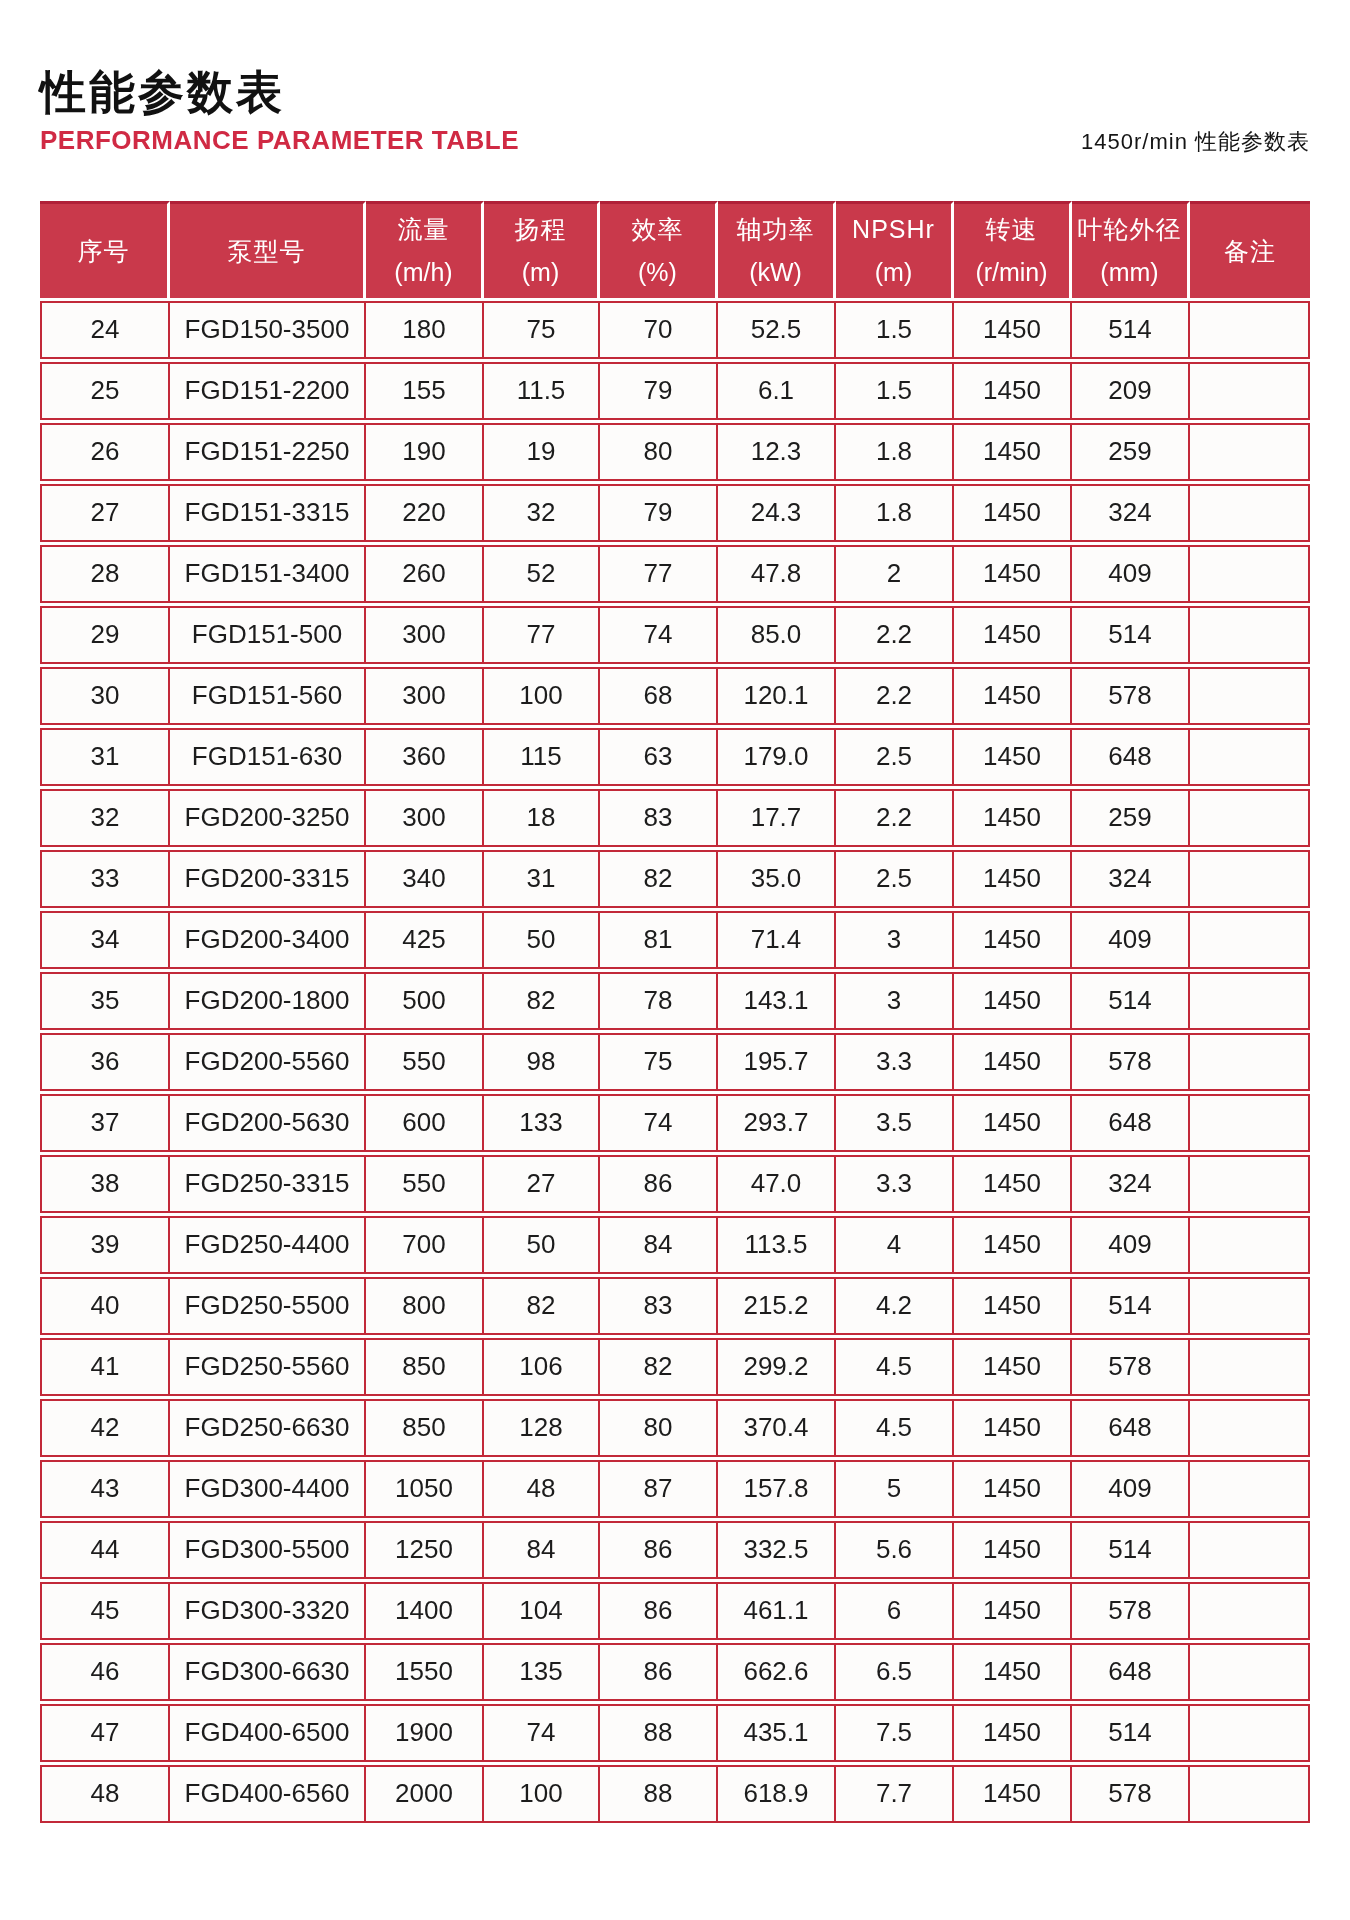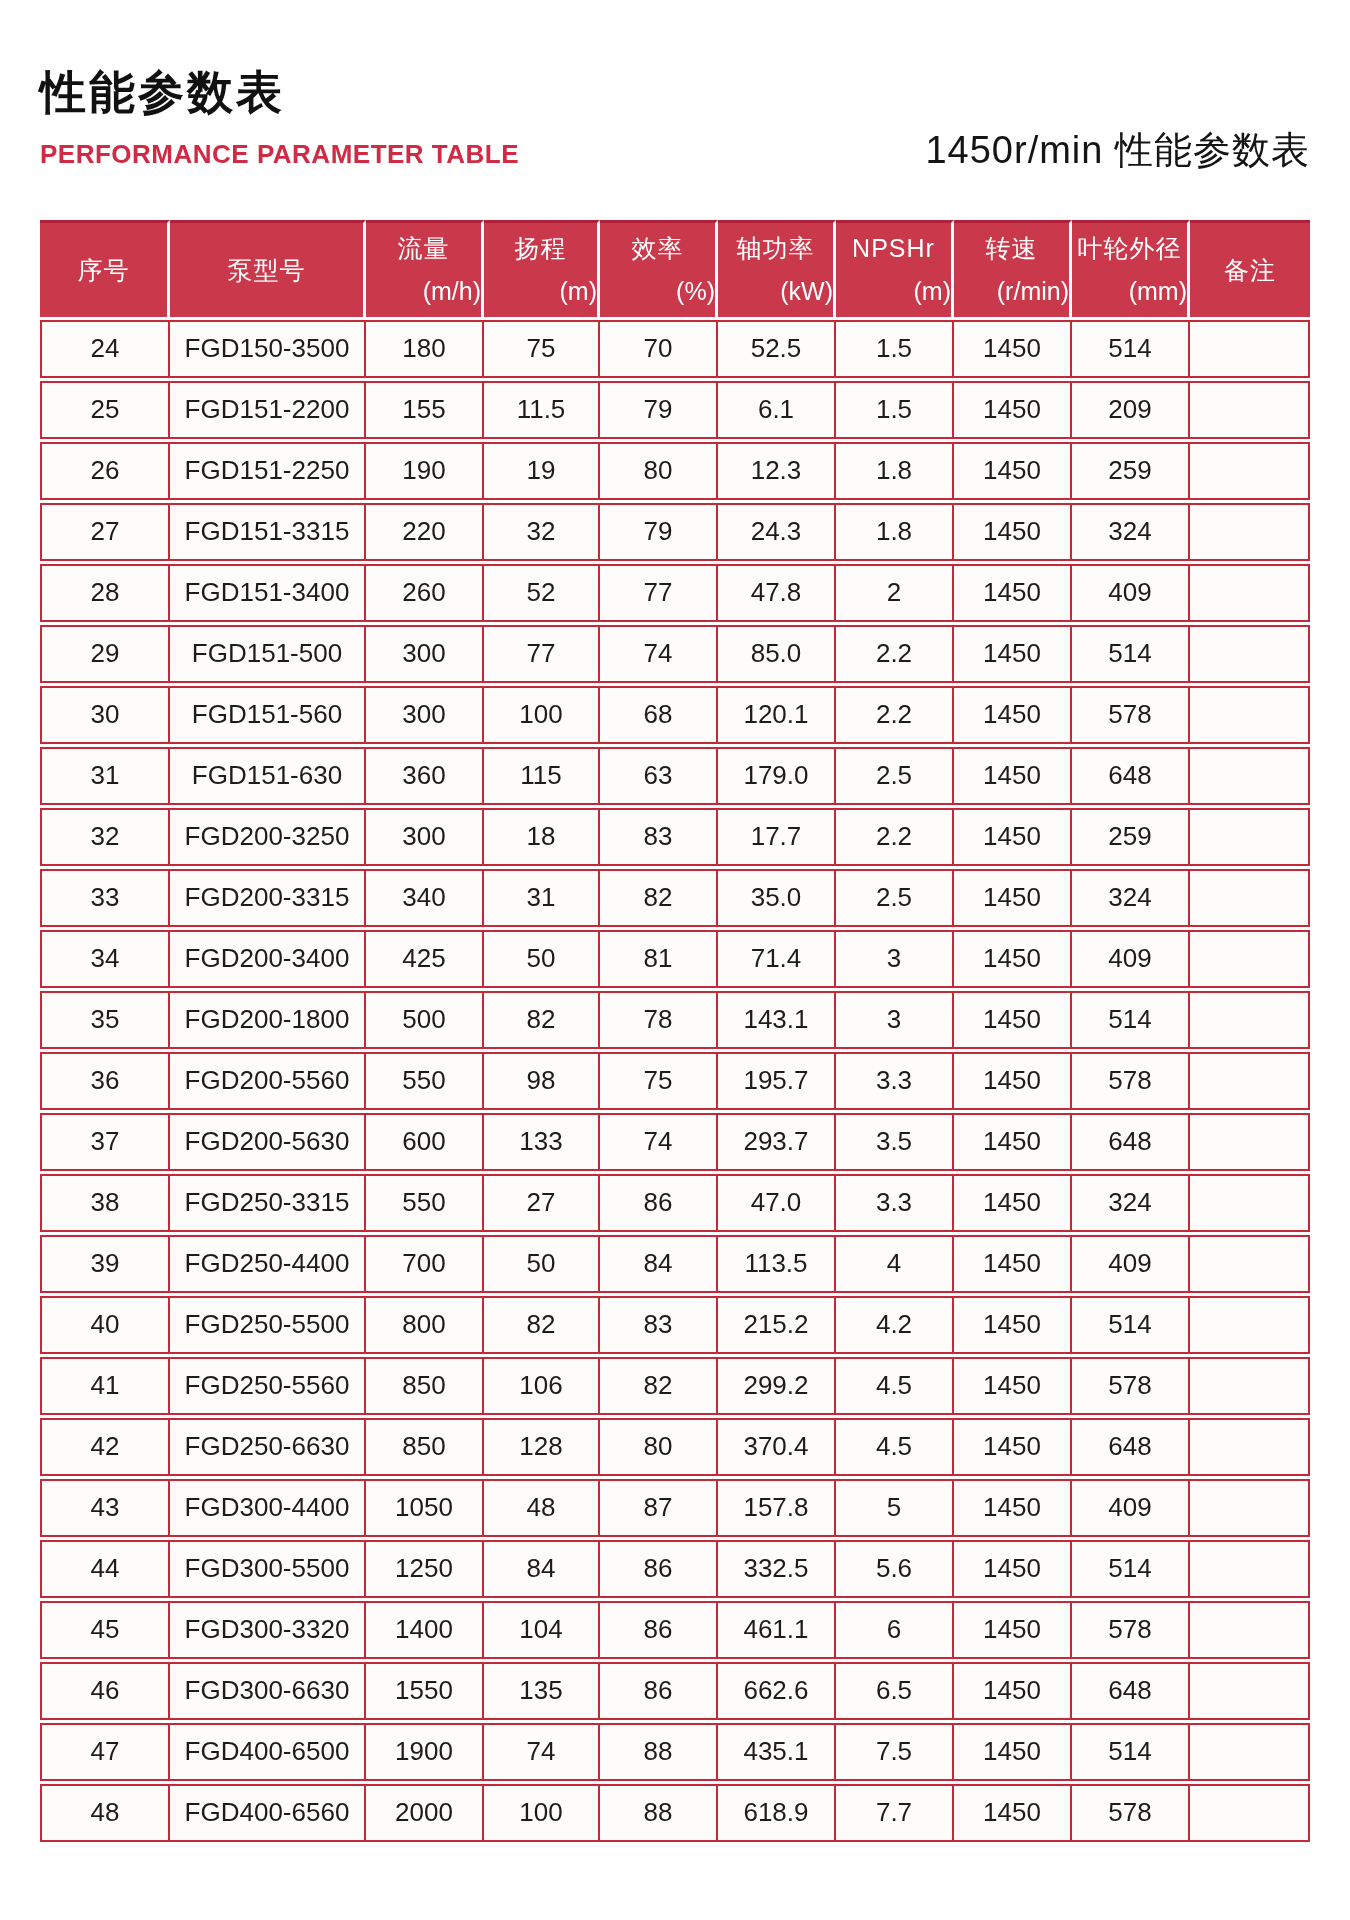--- a/index.html
+++ b/index.html
@@ -27,42 +27,42 @@
     text-align: center;
   }
   .subtitle-en {
     color: #d02a44;
     font-weight: bold;
     font-size: 26px;
     letter-spacing: 0.5px;
   }
   .caption-right {
     color: #151515;
-    font-size: 38px;
+    font-size: 22px;
     letter-spacing: 1px;
   }
   table.perf-table {
     margin: 41px 32px 0 40px;
     width: 1270px;
     border-collapse: separate;
     border-spacing: 0 3px;
     table-layout: fixed;
   }
   thead th {
     background: #c9394b;
     color: #ffffff;
     font-weight: normal;
     height: 97px;
     vertical-align: middle;
     text-align: center;
     border-top: 3px solid #b02038;
   }
   thead th:not(:last-child) { border-right: 3px solid #ffffff; }
   .th-label { font-size: 25px; line-height: 30px; letter-spacing: 1px; }
-  .th-unit  { font-size: 25px; line-height: 30px; margin-top: 13px; letter-spacing: 0; text-align: right; }
+  .th-unit  { font-size: 25px; line-height: 30px; margin-top: 13px; letter-spacing: 0; }
   .th-unit:empty { display: none; }
   tbody td {
     background: #fdfcfb;
     height: 58px;
     text-align: center;
     vertical-align: middle;
     font-size: 26px;
     color: #1c1c1c;
     border-top: 2px solid #c22939;
     border-bottom: 2px solid #c22939;

